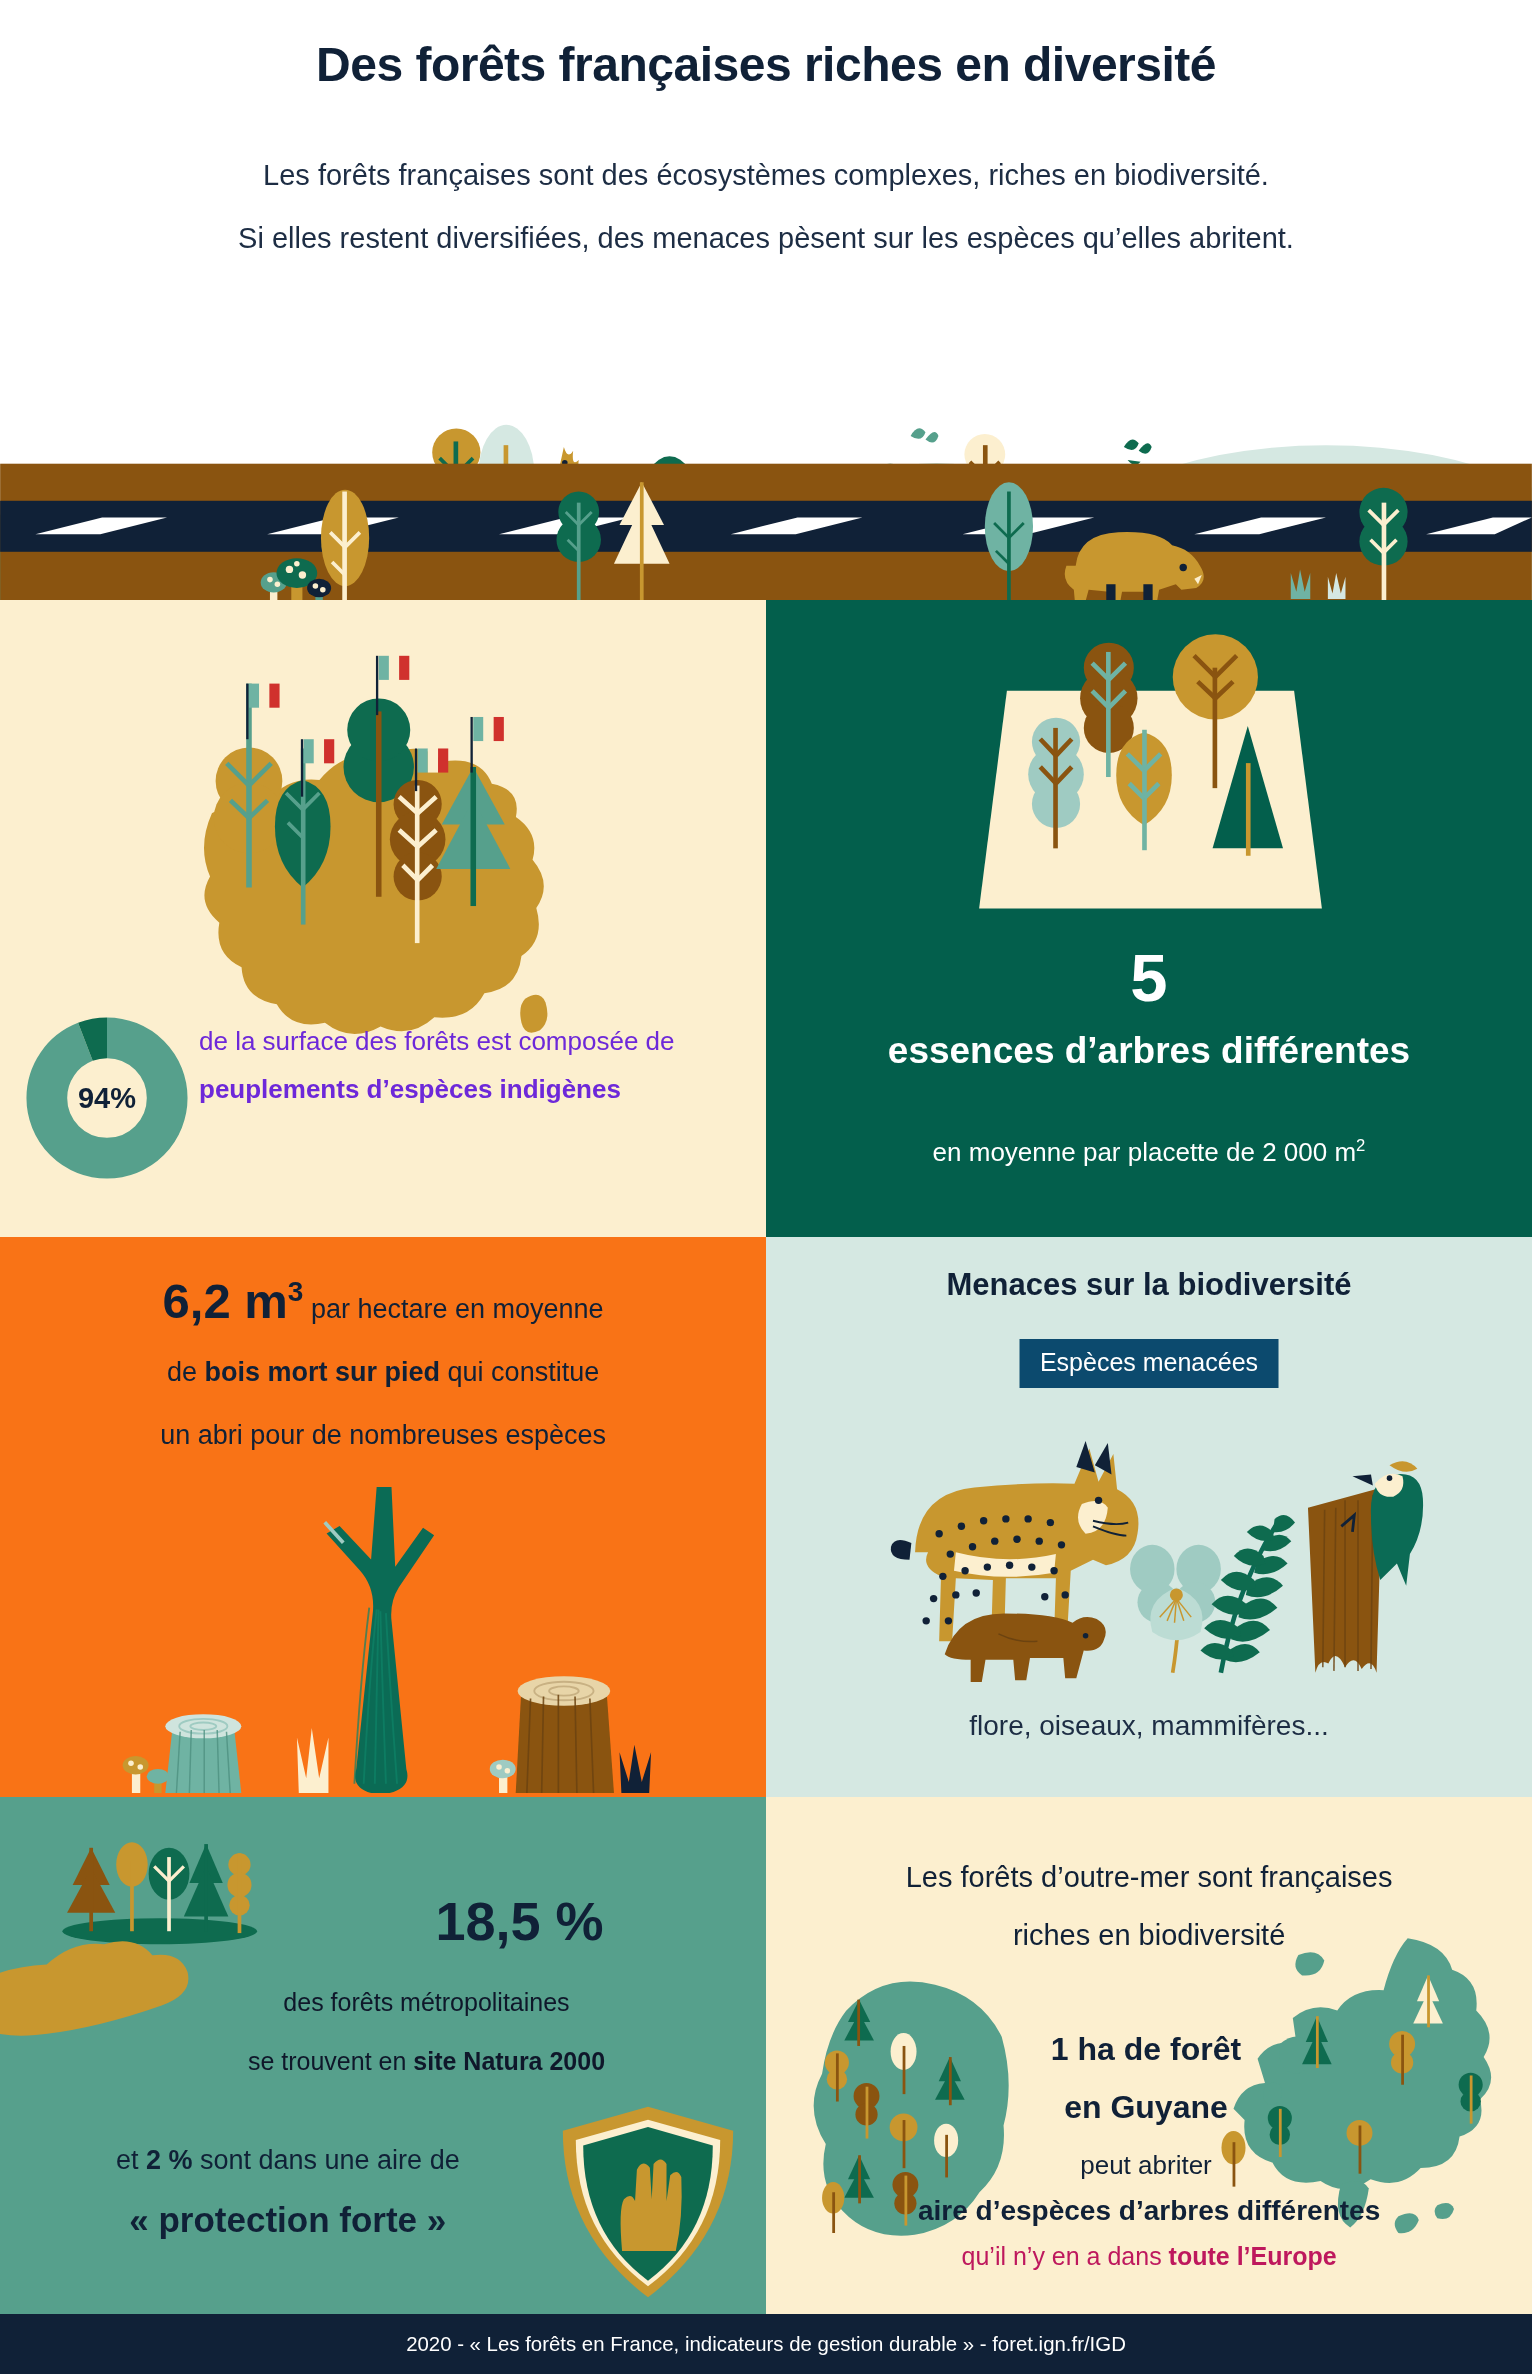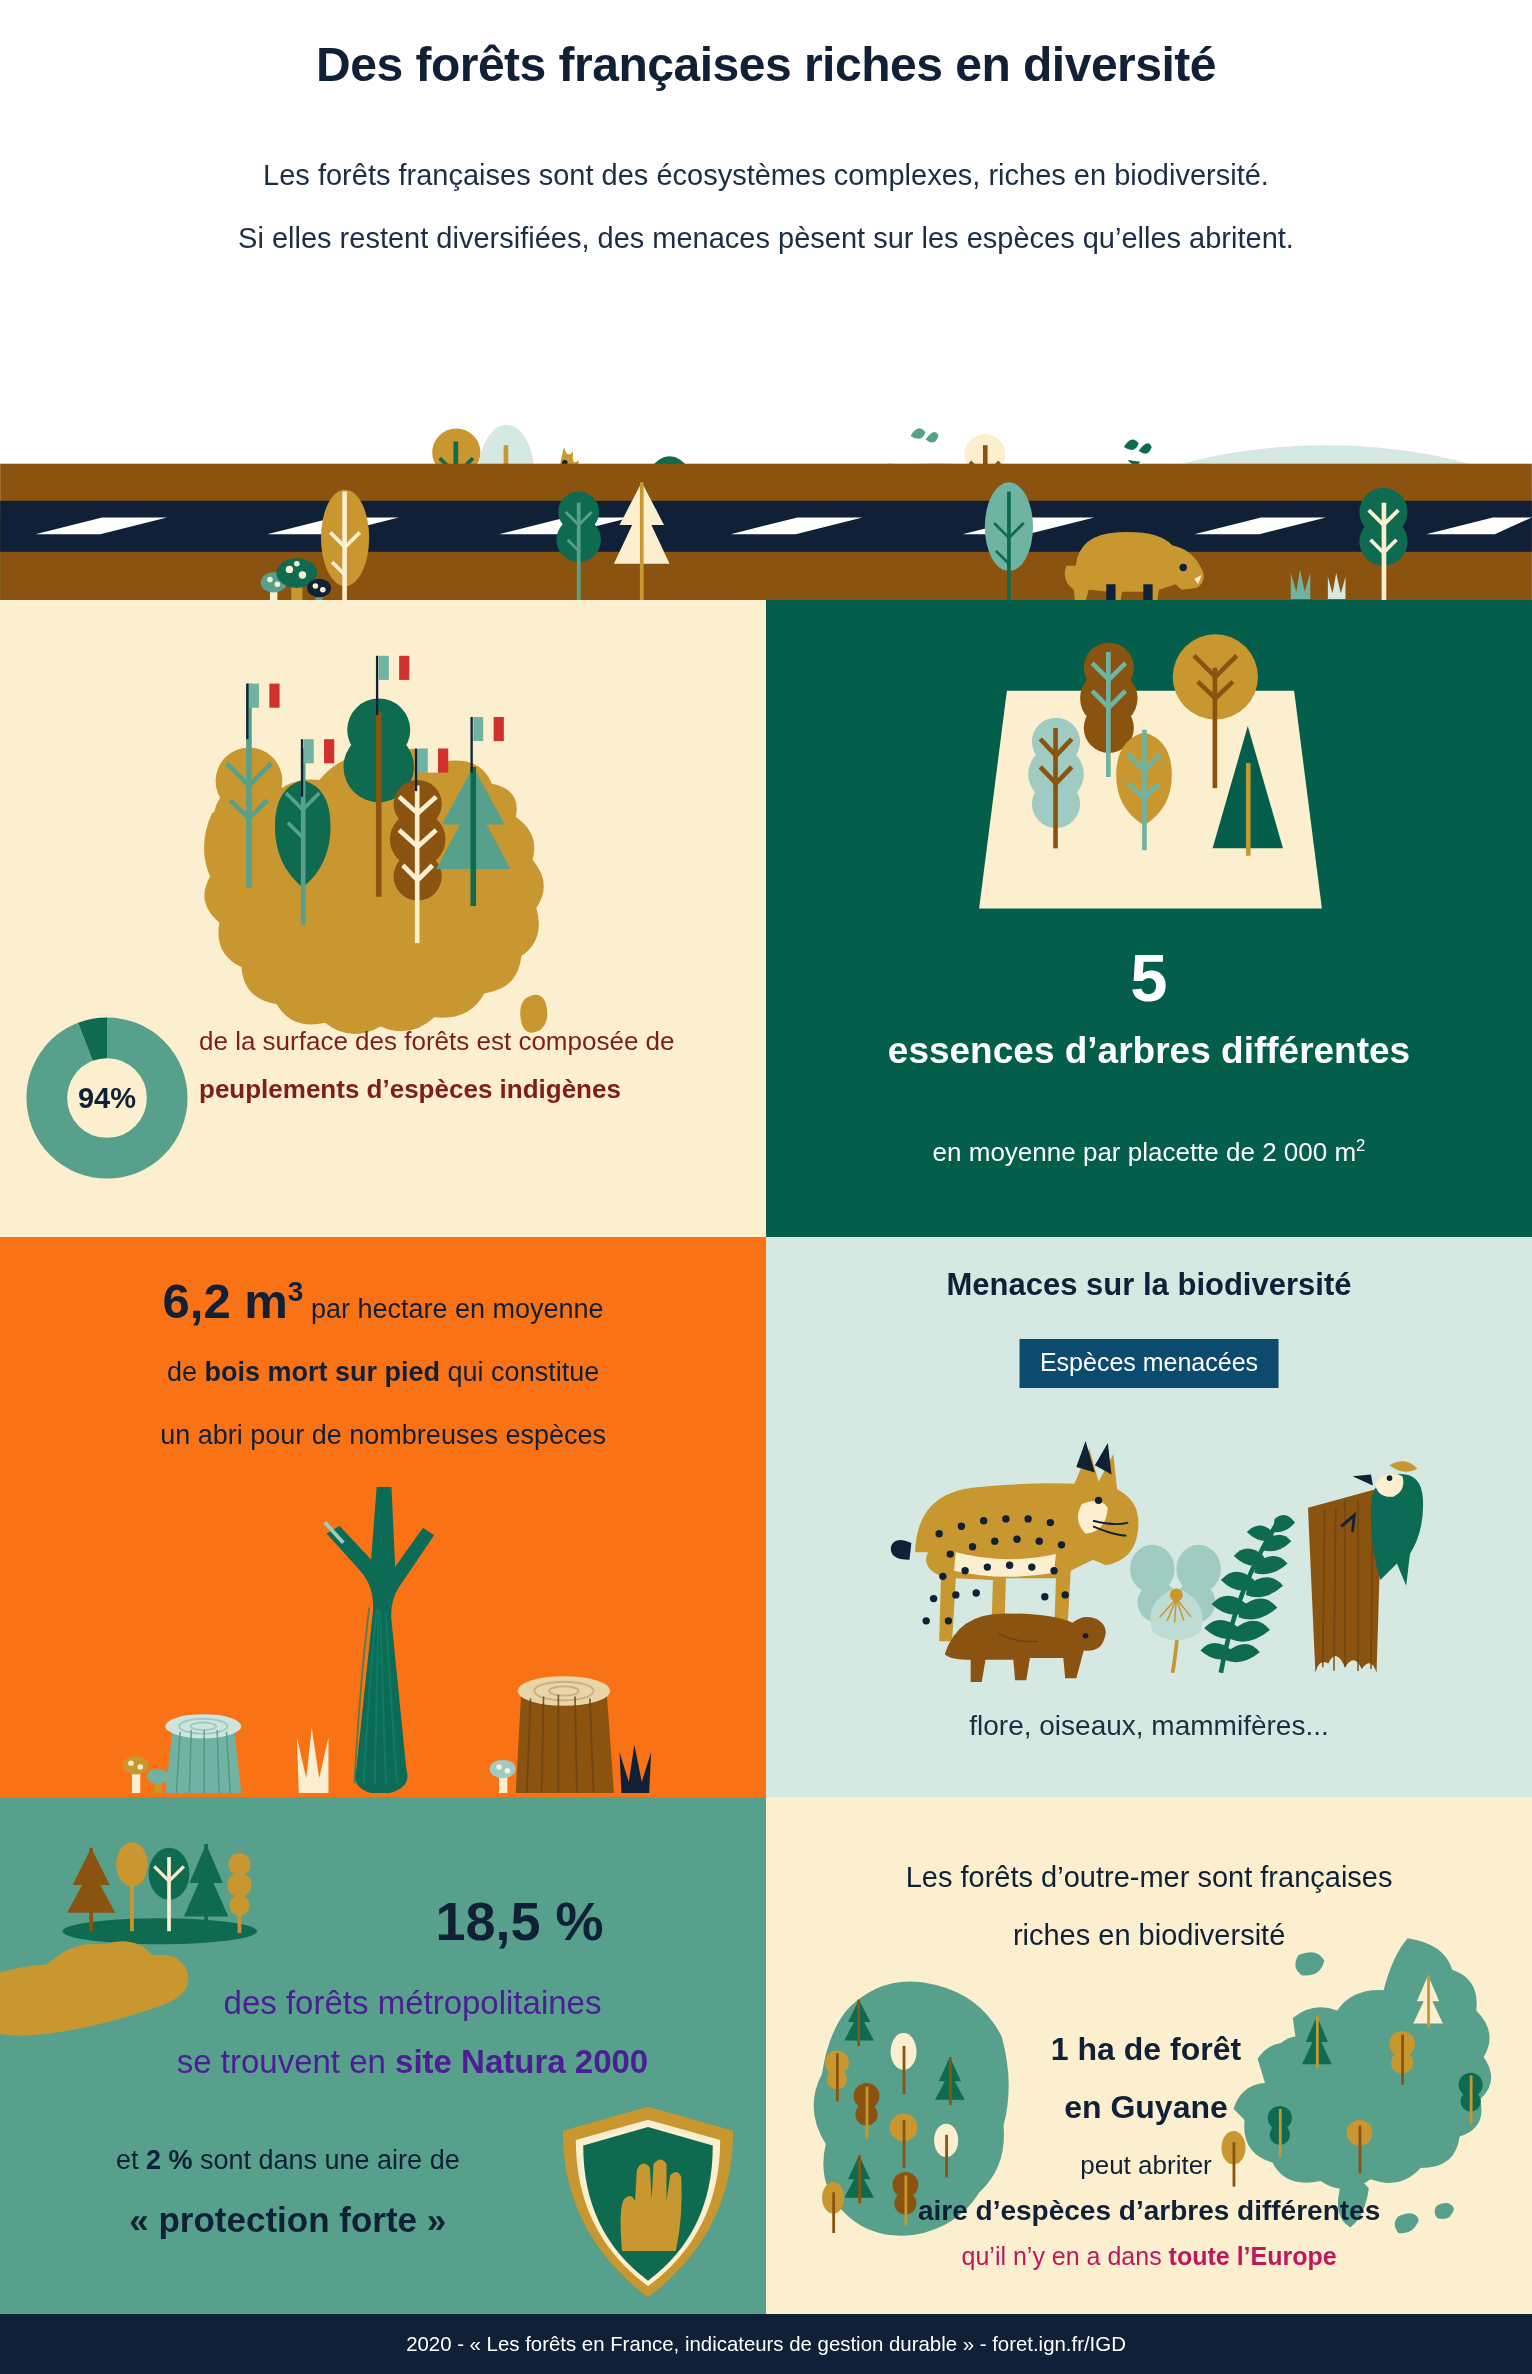--- a/index.html
+++ b/index.html
@@ -91,21 +91,21 @@
   .p1-map { position:absolute; left:119px; top:28px; width:538px; height:519px; }
   .p1-donut { position:absolute; left:26px; top:417px; width:162px; height:162px; }
   .p1-donut svg { display:block; }
   .p1-donut-label {
     position:absolute; left:0; top:0; width:162px; height:162px;
     display:flex; align-items:center; justify-content:center;
     font-size:29px; font-weight:bold; color:#102137;
   }
   .p1-text {
     position:absolute; left:199px; top:417px; width:547px;
-    font-size:26px; line-height:48px; color:#7f1d1d;
+    font-size:26px; line-height:48px; color:#6d28d9;
   }
   .p1-text b { font-weight:bold; }
 
   
   .p2-plot { position:absolute; left:213px; top:26px; width:343px; height:315px; }
   .p2-num {
     position:absolute; left:0; top:343px; width:766px; text-align:center;
     font-size:67px; font-weight:bold; color:#ffffff; line-height:70px;
   }
   .p2-lab {
@@ -144,22 +144,22 @@
     font-size:28px; color:#1d2d44;
   }
 
   
   .p5-hand { position:absolute; left:-9.3px; top:23px; width:306px; height:241px; }
   .p5-num {
     position:absolute; left:297px; top:93px; width:445px; text-align:center;
     font-size:54px; font-weight:bold; color:#102137;
   }
   .p5-t1 {
-    position:absolute; left:88px; top:176px; width:649px; text-align:center;
-    font-size:33px; line-height:59px; color:#4c1d95;
+    position:absolute; left:102px; top:176px; width:649px; text-align:center;
+    font-size:25px; line-height:59px; color:#0f172a;
   }
   .p5-t1 b { font-weight:bold; }
   .p5-t2 {
     position:absolute; left:9.3px; top:334px; width:557px; text-align:center;
     font-size:27px; line-height:59px; color:#102137;
   }
   .p5-t2 b { font-weight:bold; }
   .p5-t2 .strong { font-size:35px; font-weight:bold; }
   .p5-shield { position:absolute; left:555px; top:306px; width:186px; height:199px; }
 

